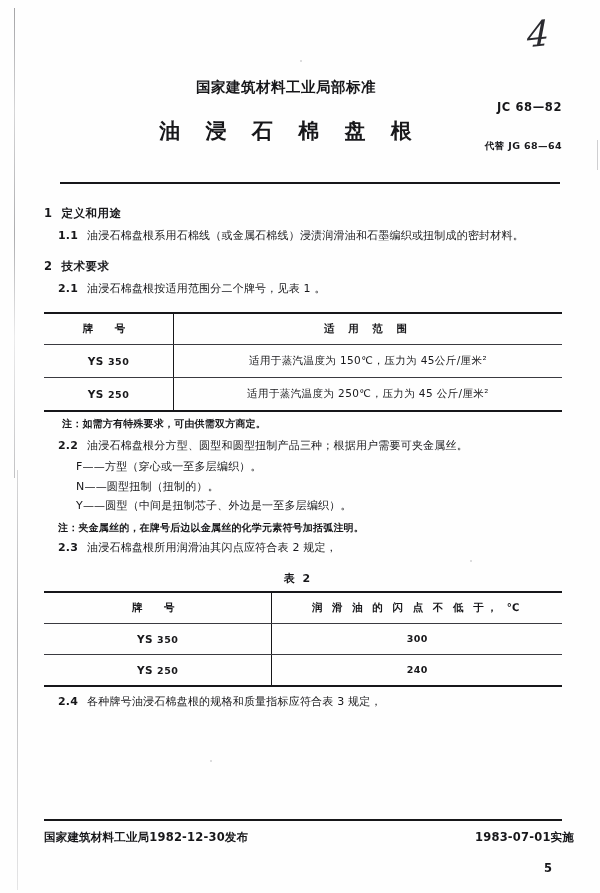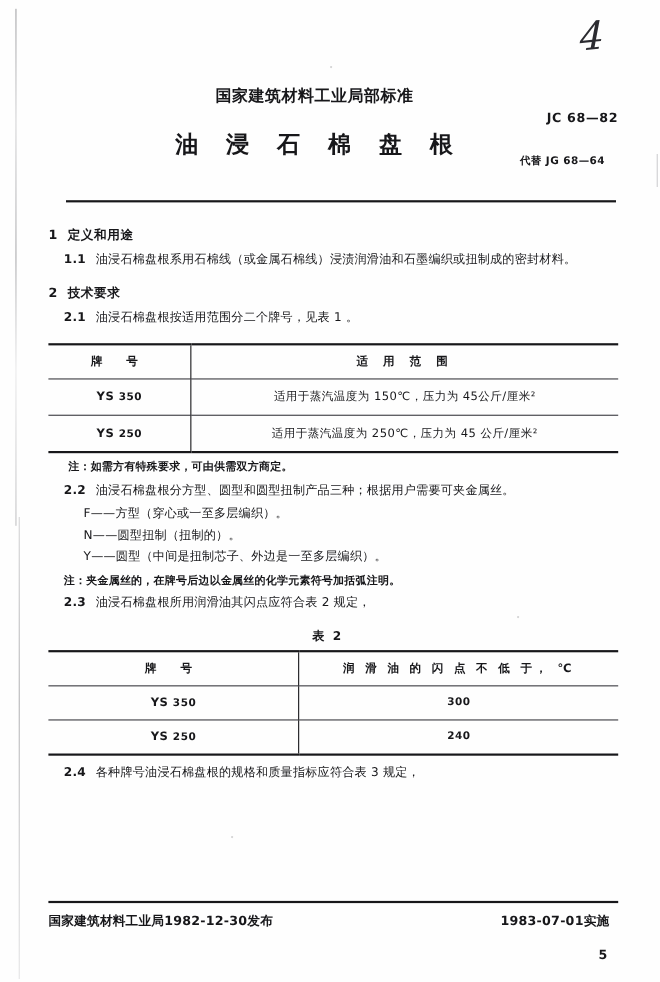--- a/index.html
+++ b/index.html
@@ -91,21 +91,21 @@
     position: absolute;
     right: 38px;
     top: 22px;
     font-size: 11.5px;
     font-weight: bold;
     letter-spacing: .6px;
     font-family: "DejaVu Sans", "Liberation Sans", sans-serif;
   }
   .std-replaces {
     position: absolute;
-    right: 50px;
+    right: 38px;
     top: 62px;
     font-size: 9.5px;
     font-weight: bold;
     letter-spacing: .4px;
   }
 
   .rule-top {
     position: absolute;
     left: 60px;
     right: 40px;
@@ -210,21 +210,21 @@
     position: absolute;
     left: 44px;
     right: 38px;
     bottom: 72px;
     height: 2px;
     background: #17171a;
   }
   .footer {
     position: absolute;
     left: 44px;
-    right: 46px;
+    right: 26px;
     bottom: 48px;
     display: flex;
     justify-content: space-between;
     font-size: 11.5px;
     font-weight: bold;
     letter-spacing: .2px;
   }
   .page-num {
     position: absolute;
     right: 48px;

